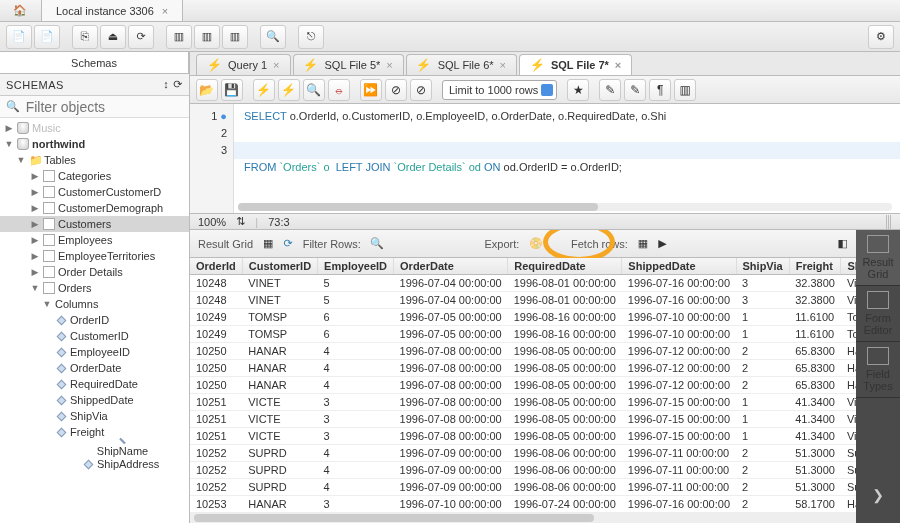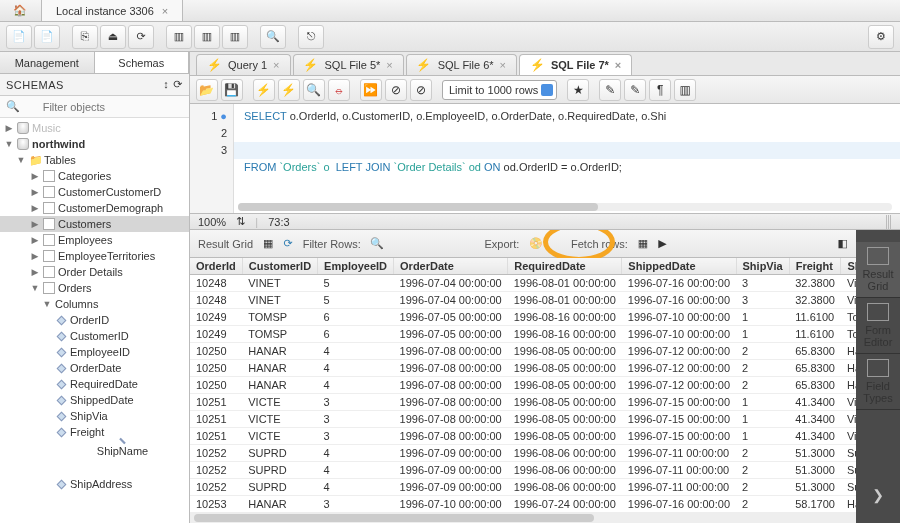--- a/index.html
+++ b/index.html
@@ -20,21 +20,21 @@
 .main { display:flex; height: calc(523px - 52px); }
 
 
 .left { width: 190px; background:#f3f3f3; border-right:1px solid #bbb; display:flex; flex-direction:column; }
 .side-tabs { display:flex; height:22px; border-bottom:1px solid #bbb; }
 .side-tab { flex:1; display:flex; align-items:center; justify-content:center; background:linear-gradient(#f2f2f2,#e2e2e2); border-right:1px solid #bbb; }
 .side-tab.active { background:#fff; }
 .schemas-header { height:22px; display:flex; align-items:center; padding:0 6px; font-size:10px; color:#777; border-bottom:1px solid #ccc; letter-spacing:0.5px;}
 .schemas-header .tools { margin-left:auto; display:flex; gap:4px;}
 .filter-row { height:22px; display:flex; align-items:center; padding:0 6px; gap:6px; border-bottom:1px solid #ddd; background:#fafafa;}
-.filter-row input { border:none; background:transparent; outline:none; flex:1; font-size:11px; color:#888;margin-left:17px;}
+.filter-row input { border:none; background:transparent; outline:none; flex:1; font-size:14px; color:#888;}
 .tree { flex:1; overflow:auto; background:#fff; padding-top:2px;}
 .tree-row { display:flex; align-items:center; height:16px; padding-left:4px; gap:3px; white-space:nowrap;}
 .tree-row.selected { background:#d6d6d6; }
 .tw { display:inline-block; width:10px; text-align:center; color:#777; font-size:9px;}
 .db-icon, .tbl-icon, .col-icon, .folder-icon { width:12px; height:12px; display:inline-block; }
 .db-icon { background: radial-gradient(ellipse at 50% 30%, #fff,#ccc); border:1px solid #aaa; border-radius:2px 2px 3px 3px;}
 .tbl-icon { background:#fff; border:1px solid #aaa;}
 .col-icon { background:#cde; border:1px solid #89b; transform:rotate(45deg); width:7px; height:7px; margin:0 2px;}
 .bold { font-weight:bold; }
 
@@ -80,21 +80,21 @@
 .grid{flex:1;overflow:auto;background:#fff;}
 table{border-collapse:collapse;width:100%;}
 th,td{padding:2px 6px;text-align:left;font-size:11px;white-space:nowrap;border-bottom:1px solid #eee;height:16px;}
 th{background:linear-gradient(#f6f6f6,#e8e8e8);border-bottom:1px solid #bbb;border-right:1px solid #ddd;color:#333;position:sticky;top:0;}
 .grid-hscroll{height:10px;background:#eee;}
 .grid-hscroll .thumb{width:60%;height:8px;margin:1px 0 0 4px;background:#ccc;border-radius:4px;}
 
 
 .rside{width:44px;background:#4a4a4a;display:flex;flex-direction:column;}
 .rcell{flex:0 0 56px;display:flex;flex-direction:column;align-items:center;justify-content:center;gap:3px;color:#ccc;font-size:8px;border-bottom:1px solid #333;text-align:center;}
-.rcell.active{background:#5a5a5a;color:#fff;margin-top:12px;}
+.rcell.active{background:#5a5a5a;color:#fff;}
 .rcell .ic{width:22px;height:18px;border:1px solid #999;}
 .rcell.last{margin-top:auto;border:none;}
 .chev{color:#ccc;font-size:14px;}
 
 .mag{color:#999;}
 </style>
 </head>
 <body>
 
 <div class="top-tabs">
@@ -122,23 +122,20 @@
   <div class="tb-btn">🔍</div>
   <div class="tb-spacer"></div>
   <div class="tb-btn">⎋</div>
   <div class="tb-btn tb-right">⚙</div>
 </div>
 
 <div class="main">
 
   <div class="left">
     <div class="side-tabs">
-      <div class="side-tab">
-          <span>Management</span>
-        </div>
       <div class="side-tab active">
           <span>Schemas</span>
         </div>
     </div>
     <div class="schemas-header">
       <span>SCHEMAS</span>
       <span class="tools">
           <span>↕</span>
           <span>⟳</span>
         </span>
@@ -239,21 +236,21 @@
             <span>ShipVia</span>
           </div>
           <div class="tree-row" style="padding-left: 56px;">
             <span class="col-icon"></span>
             <span>Freight</span>
           </div>
           <div class="tree-row" style="padding-left: 56px; flex-direction: column;">
             <span class="col-icon"></span>
             <span>ShipName</span>
           </div>
-          <div class="tree-row" style="padding-left: 56px; margin-top: 20px;">
+          <div class="tree-row" style="padding-left: 83px;">
             <span class="col-icon"></span>
             <span>ShipAddress</span>
           </div>
         </div>
     </div>
   </div>
 
   <div class="right">
     <div class="qtabs" id="qtabs">
         <div class="qtab">

